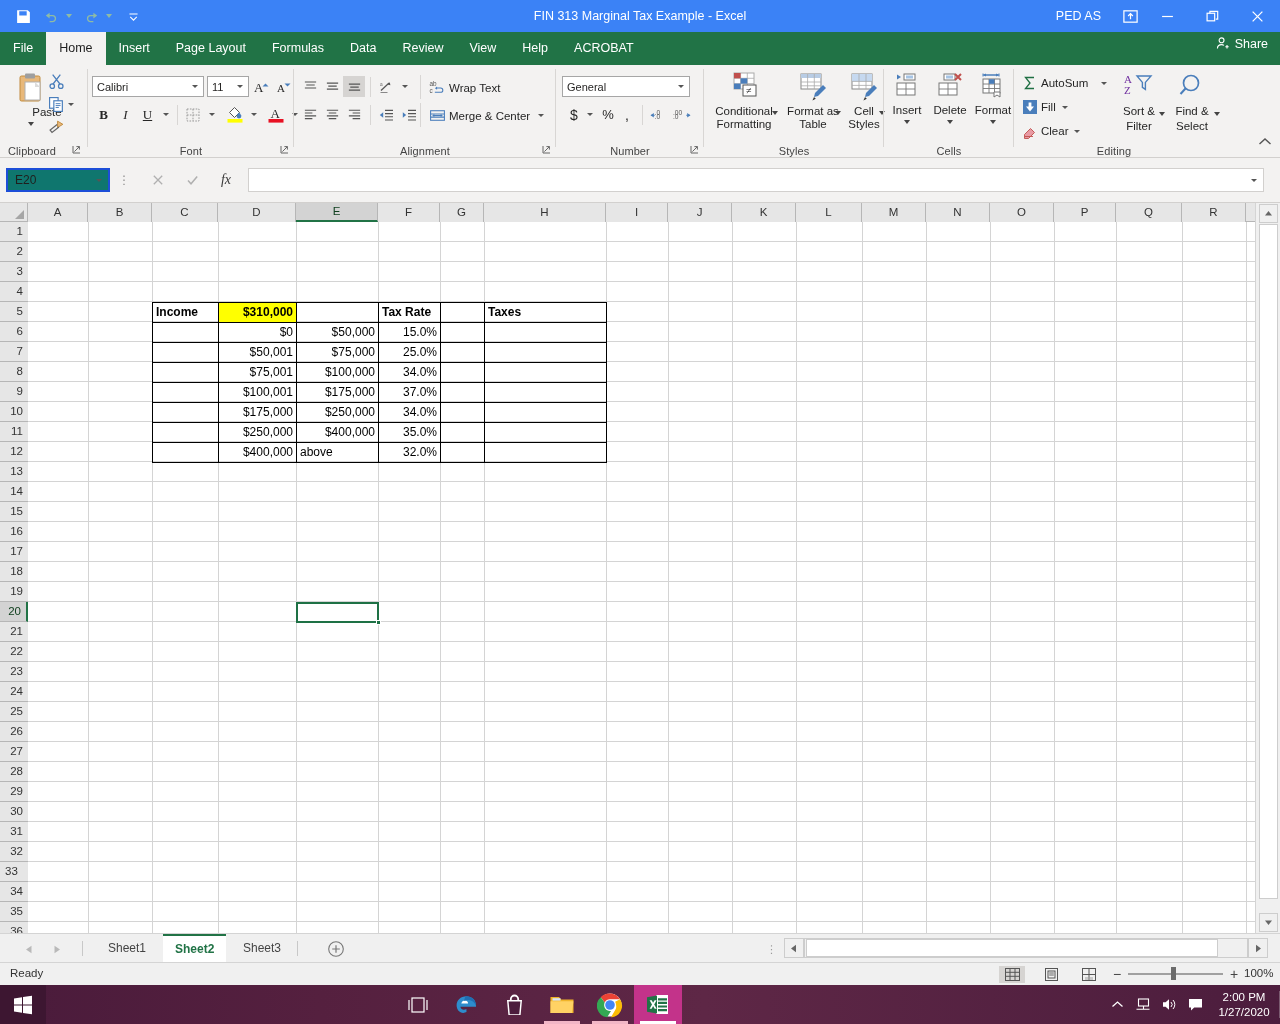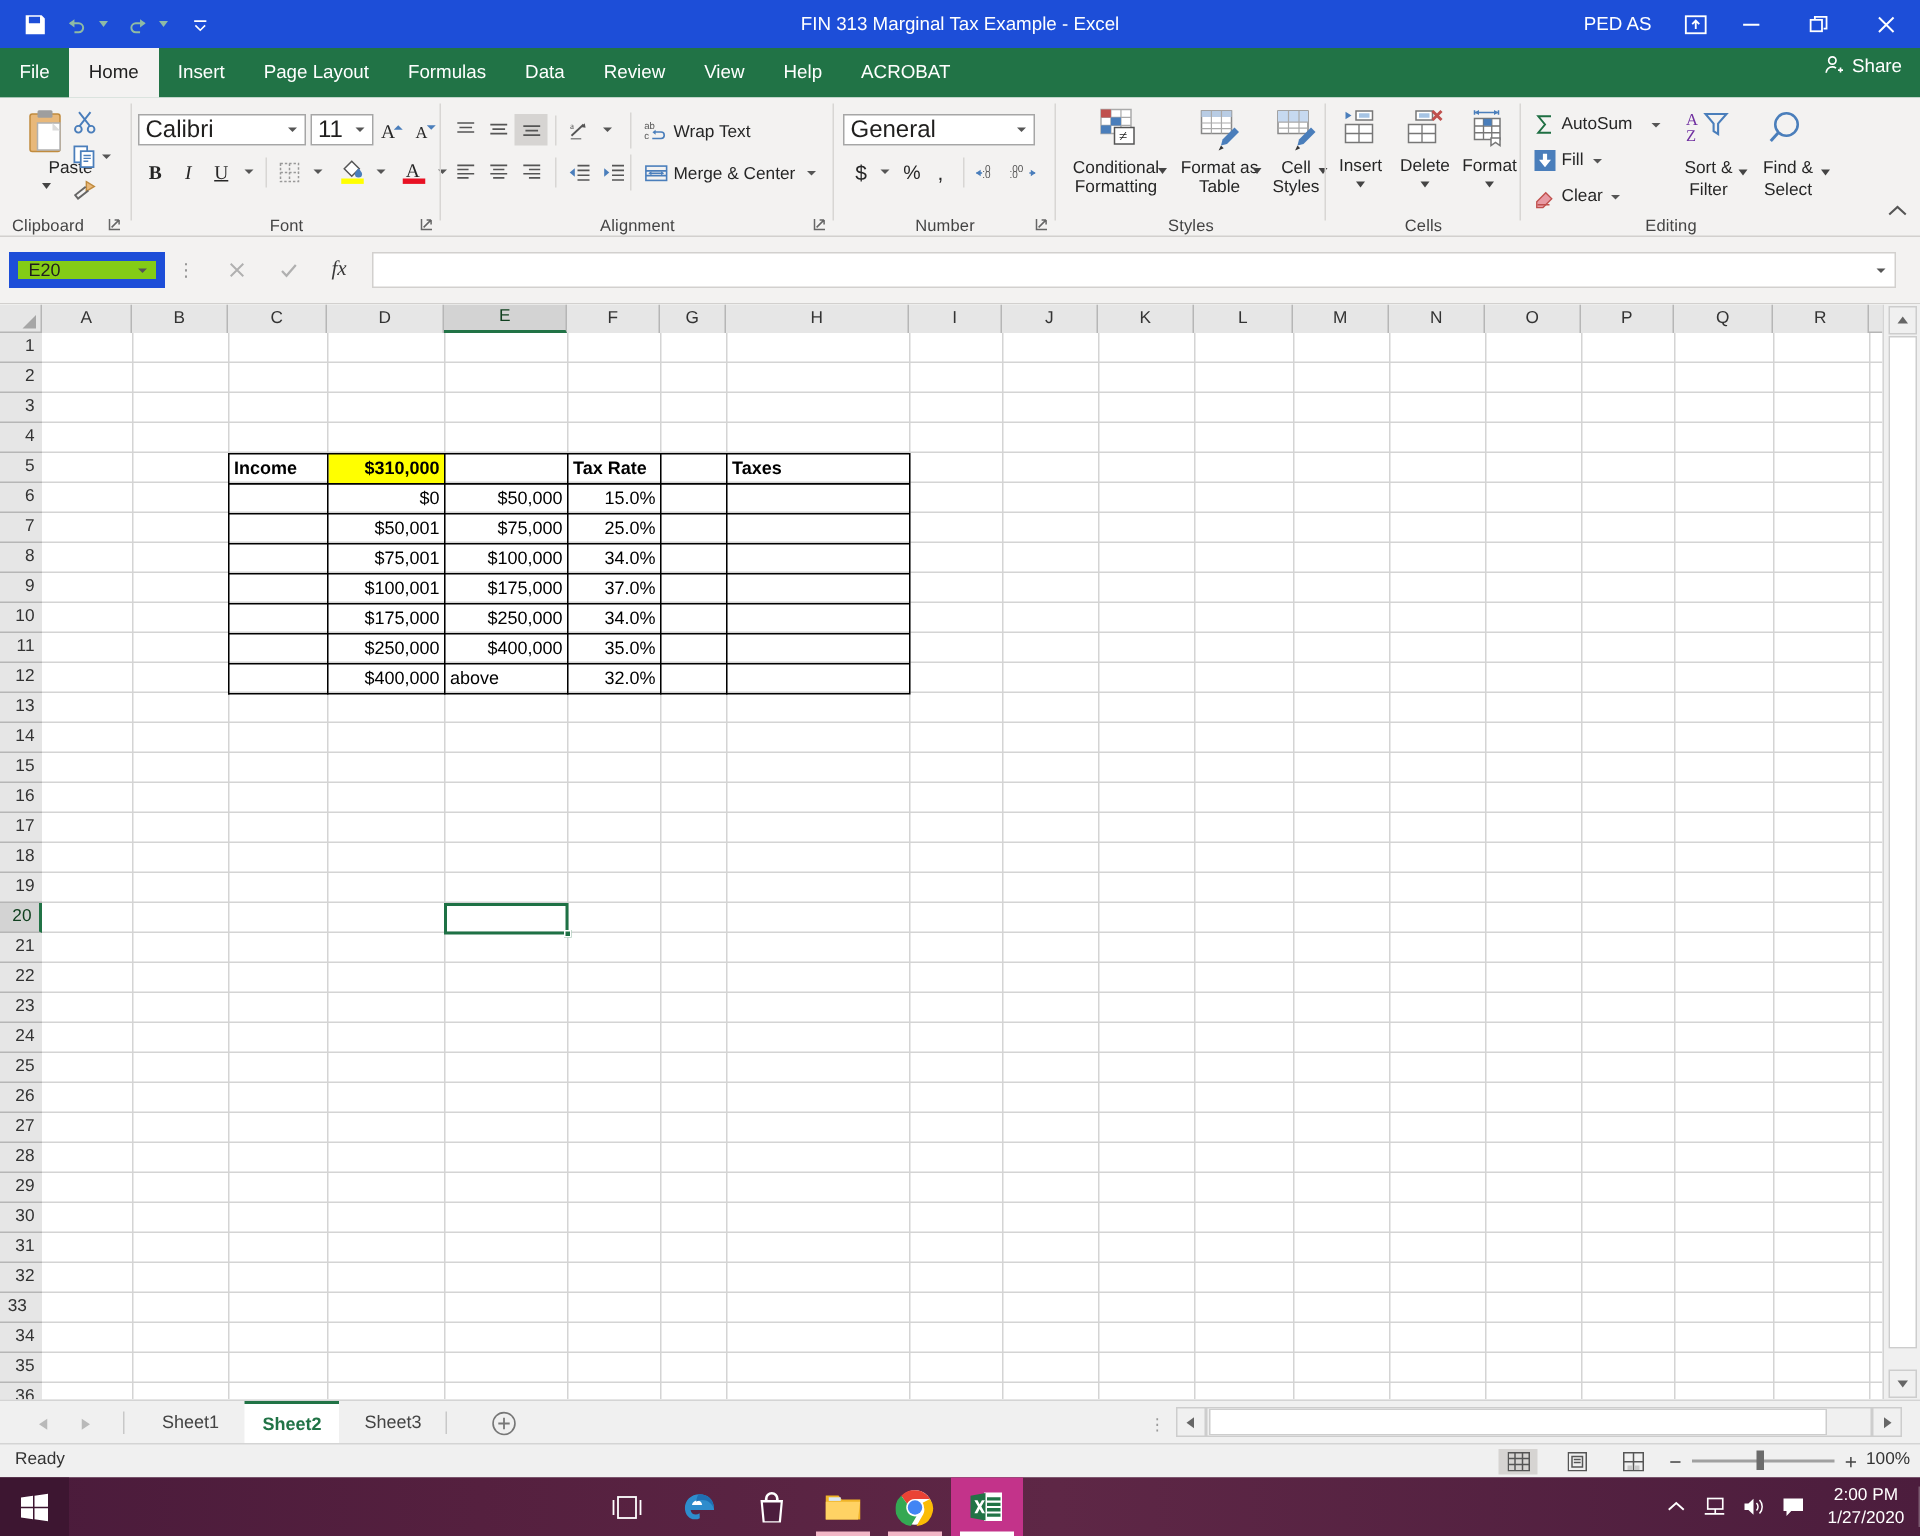--- a/index.html
+++ b/index.html
@@ -7,21 +7,21 @@
     width: 1280px; height: 1024px;
     overflow: hidden;
     font-family: "Liberation Sans", sans-serif;
     background: #fff;
   }
   body { position: relative; }
 
   
   .titlebar {
     position: absolute; left: 0; top: 0; width: 1280px; height: 32px;
-    background: #1d4ed8; color: #fff;
+    background: #3b82f6; color: #fff;
   }
   .qat { position: absolute; left: 0; top: 0; height: 32px; display: flex; align-items: center; padding-left: 10px; gap: 2px; }
   .qat-btn { width: 26px; height: 26px; display: flex; align-items: center; justify-content: center; color: #fff; }
   .qat-btn.dim { color: #8fbba4; }
   .qat-btn svg { display: block; }
   .title-text {
     position: absolute; left: 0; top: 0; width: 1280px; height: 32px;
     line-height: 32px; text-align: center; font-size: 12.5px; color: #fff;
   }
   .tb-right { position: absolute; right: 0; top: 0; height: 32px; display: flex; align-items: center; }
@@ -68,38 +68,38 @@
   .small-btn {
     position: absolute; display: flex; align-items: center; gap: 3px;
     font-size: 11.5px; color: #262626; white-space: nowrap;
   }
   .icon-sq { display: flex; align-items: center; justify-content: center; }
   .caret { width: 0; height: 0; border-left: 3.5px solid transparent; border-right: 3.5px solid transparent; border-top: 4px solid #444; display: inline-block; }
   .caret-sm { width: 0; height: 0; border-left: 3px solid transparent; border-right: 3px solid transparent; border-top: 3.5px solid #555; display: inline-block; }
 
   .combo {
     position: absolute; background: #fff; border: 1px solid #a6a6a6;
-    display: flex; align-items: center; font-size: 16px; color: #201f1e; padding-left: 4px;
+    display: flex; align-items: center; font-size: 11px; color: #201f1e; padding-left: 4px;
   }
   .combo .cb-caret { position: absolute; right: 5px; }
 
   .fmt-btn {
     position: absolute; display: flex; align-items: center; justify-content: center;
     font-size: 13px; color: #262626;
   }
   .fmt-btn.sel { background: #d6d4d2; }
 
   
   .formula-row {
     position: absolute; left: 0; top: 158px; width: 1280px; height: 45px;
     background: #f3f2f1; border-bottom: 1px solid #d2d0ce;
   }
   .name-box {
     position: absolute; left: 6px; top: 10px; width: 104px; height: 24px;
-    background: #84cc16; border: 6px solid #1d4ed8; font-size: 12px; color: #201f1e;
+    background: #0f766e; border: 2px solid #1d4ed8; font-size: 12px; color: #201f1e;
     display: flex; align-items: center; padding-left: 7px;
   }
   .name-box .cb-caret { position: absolute; right: 6px; }
   .fbar-dots { position: absolute; left: 118px; top: 12px; width: 10px; height: 20px; color: #909090; font-size: 12px; text-align: center; line-height: 20px; }
   .fbar-btn { position: absolute; top: 10px; width: 26px; height: 24px; display: flex; align-items: center; justify-content: center; color: #b0b0b0; }
   .formula-input {
     position: absolute; left: 248px; top: 10px; width: 1016px; height: 24px;
     background: #fff; border: 1px solid #d2d0ce; font-size: 12px; color: #201f1e;
     display: flex; align-items: center; padding-left: 5px;
   }

